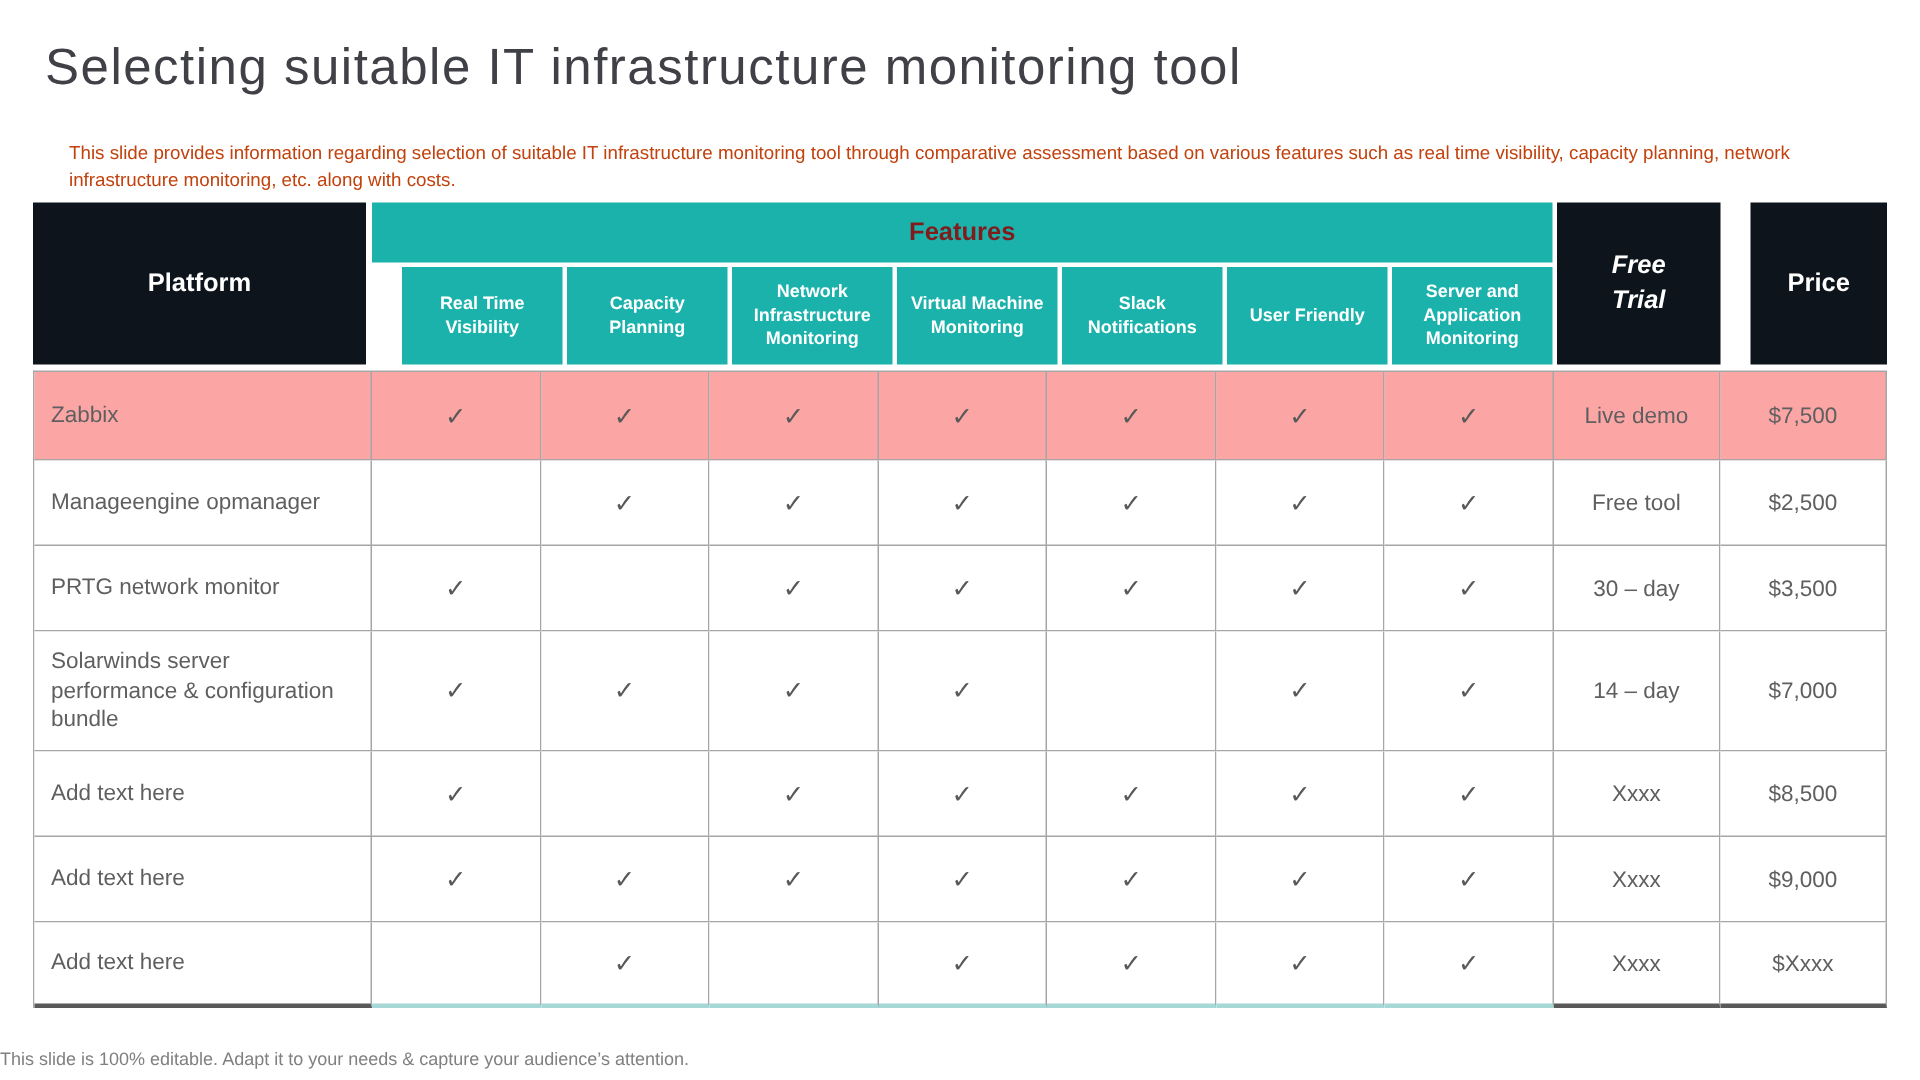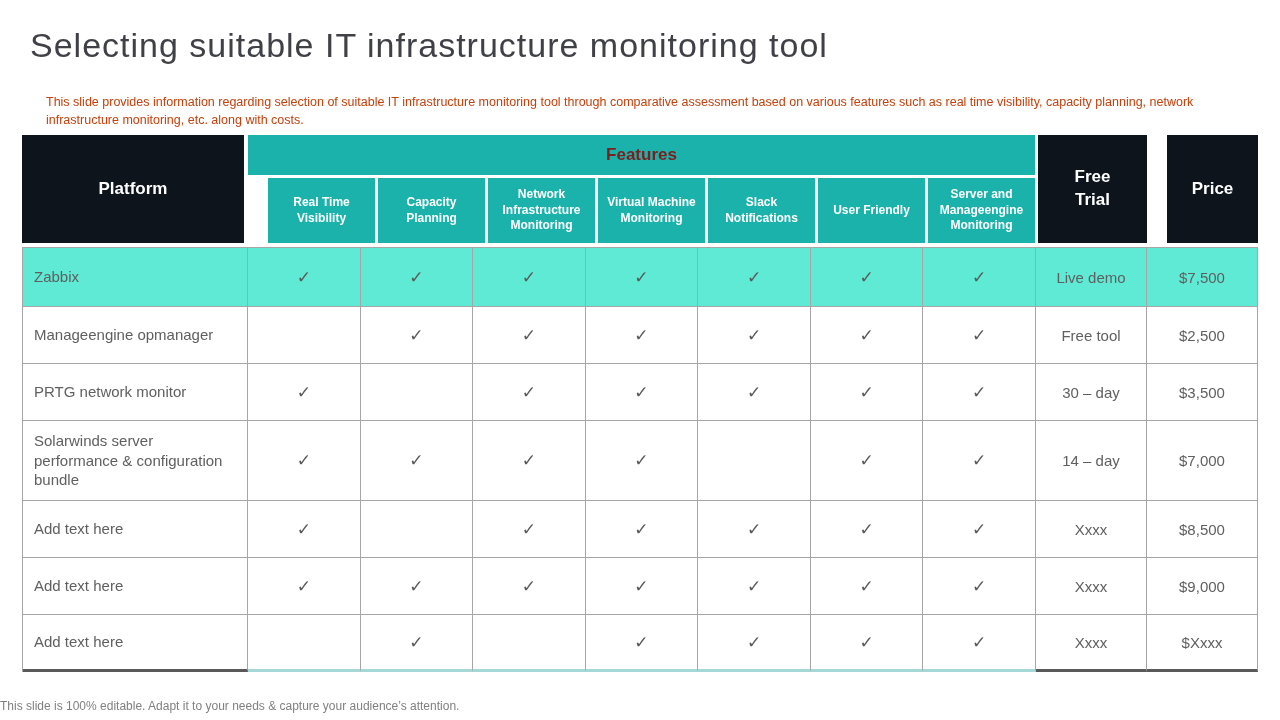--- a/index.html
+++ b/index.html
@@ -34,35 +34,35 @@
     background:#1cb2ac; color:#7f1d1d; font-weight:bold; font-size:17px;
     height:40px; display:flex; align-items:center; justify-content:center;
     margin-bottom:3px;
   }
   .fsub { flex:1; display:flex; gap:3px;padding-left:20px; }
   .fcell {
     flex:1; background:#1cb2ac; color:#ffffff; font-weight:bold; font-size:12px;
     line-height:1.3; display:flex; align-items:center; justify-content:center;
     text-align:center; padding:3px 7px;
   }
-  .freetrial-h { margin-left:3px; white-space:pre-line; line-height:1.35; }
+  .freetrial-h { margin-left:3px; white-space:pre-line; line-height:1.35;font-style:italic; }
   .price-h { margin-left:20px; }
 
   
   .tbody { margin-top:4px; border-top:1px solid #a6a6a6; border-left:1px solid #a6a6a6; }
   .trow { display:grid; grid-template-columns:225px repeat(7,1fr) 111px 111px; height:57px; }
   .bcell {
     border-right:1px solid #a6a6a6; border-bottom:1px solid #a6a6a6;
     display:flex; align-items:center; justify-content:center;
     font-size:15px; color:#5f5f5f; background:#ffffff; text-align:center;
   }
   .platform-c { justify-content:flex-start; text-align:left; padding:4px 10px 4px 11px; line-height:1.3; }
   .check-c { font-size:17px; color:#595959; }
   .trow.r0 { height:59px; }
-  .trow.r0 .bcell { background:#5eead4; }
+  .trow.r0 .bcell { background:#fca5a5; }
   .trow.tall { height:80px; }
   .trow.last .bcell { border-bottom:3px solid #595959; }
   .trow.last .bcell.check-c { border-bottom-color:#a5d8d6; }
 
   .footer {
     margin:0; position:absolute; left:0; top:699px; width:1280px;
     font-size:12px; color:#808080;
   }
 </style>
 </head>
@@ -79,21 +79,21 @@
       <div class="hdark platform-h">Platform</div>
       <div class="features-group">
         <div class="features-band">Features</div>
         <div class="fsub">
             <div class="fcell">Real Time Visibility</div>
             <div class="fcell">Capacity Planning</div>
             <div class="fcell">Network Infrastructure Monitoring</div>
             <div class="fcell">Virtual Machine Monitoring</div>
             <div class="fcell">Slack Notifications</div>
             <div class="fcell">User Friendly</div>
-            <div class="fcell">Server and Manageengine Monitoring</div>
+            <div class="fcell">Server and Application Monitoring</div>
           </div>
       </div>
       <div class="hdark freetrial-h">Free
 Trial</div>
       <div class="hdark price-h">Price</div>
     </div>
 
     <div class="tbody">
         <div class="trow r0">
           <div class="bcell platform-c">Zabbix</div>

